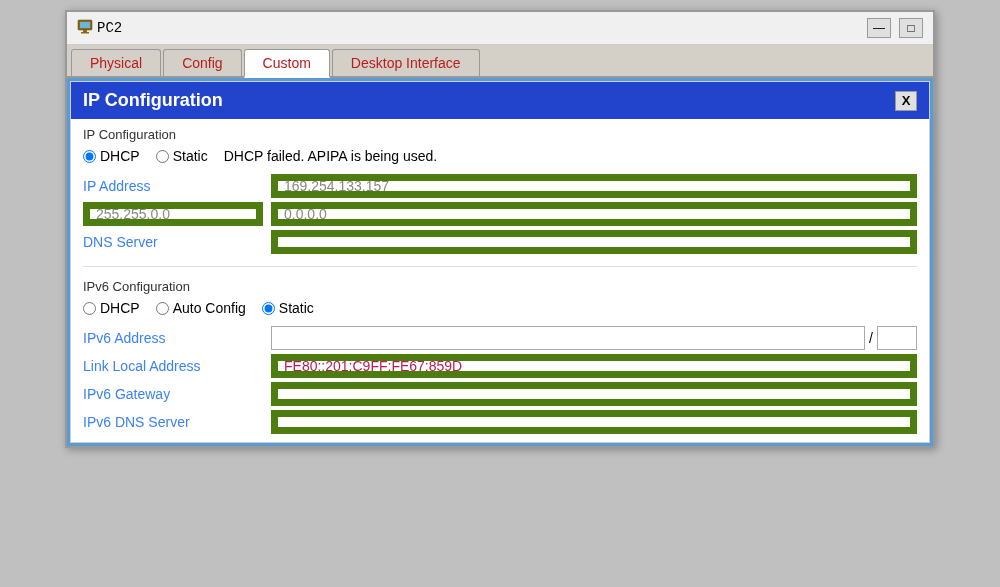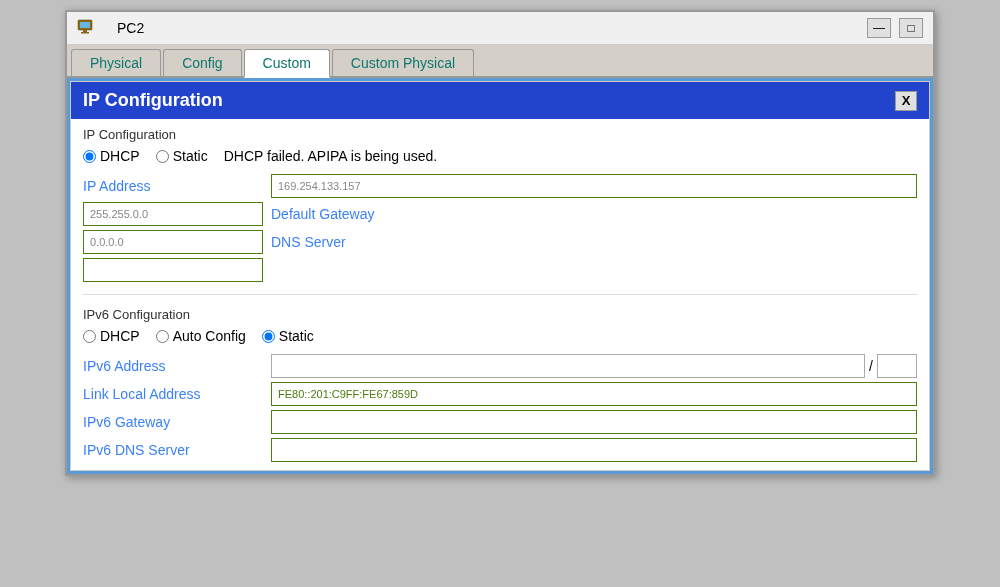--- a/index.html
+++ b/index.html
@@ -25,21 +25,22 @@
       display: flex;
       align-items: center;
       justify-content: space-between;
       padding: 6px 10px;
       border-bottom: 1px solid #ccc;
     }
 
     .title-bar-left {
       display: flex;
       align-items: center;
-      gap: 22px;
+      gap: 2px;
+      font-family: Liberation Mono, monospace;
     }
 
     .title-icon {
       width: 18px;
       height: 18px;
     }
 
     .title-text {
       font-size: 14px;
       font-weight: normal;
@@ -71,21 +72,21 @@
       gap: 2px;
     }
 
     .tab {
       padding: 5px 18px;
       background: #d4d0c8;
       border: 1px solid #999;
       border-bottom: none;
       cursor: pointer;
       font-size: 14px;
-      color: #0f766e;
+      color: #b91c1c;
       border-radius: 3px 3px 0 0;
     }
 
     .tab.active {
       background: #ffffff;
       font-weight: normal;
       border-bottom: 2px solid #fff;
       margin-bottom: -2px;
       z-index: 1;
     }
@@ -165,23 +166,23 @@
     }
 
     .field-label {
       font-size: 14px;
       color: #3b82f6;
       text-align: left;
     }
 
     .field-input {
       width: 100%;
-      border: 1px solid #4d7c0f;
+      border: 7px solid #4d7c0f;
       padding: 3px 6px;
-      font-size: 11px;
+      font-size: 14px;
       color: #888;
       background: #fff;
       height: 24px;
     }
 
     .field-input.empty {
       color: transparent;
     }
 
     .divider {
@@ -238,21 +239,21 @@
     <div class="title-bar-controls">
       <div class="title-btn">—</div>
       <div class="title-btn">□</div>
     </div>
   </div>
 
   <div class="tabs">
     <div class="tab">Physical</div>
     <div class="tab">Config</div>
     <div class="tab active">Custom</div>
-    <div class="tab">Custom Physical</div>
+    <div class="tab">Desktop Interface</div>
   </div>
 
   <div class="content-area">
     <div class="ip-config-panel">
 
       <div class="ip-config-header">
         <span>IP Configuration</span>
         <div class="ip-config-header-close">X</div>
       </div>
 
@@ -270,21 +271,20 @@
           <span class="dhcp-status">DHCP failed. APIPA is being used.</span>
         </div>
       </div>
 
       <div class="form-grid">
         <span class="field-label">IP Address</span>
         <input type="text" class="field-input" value="169.254.133.157" style="">
 
         <input type="text" class="field-input" value="255.255.0.0" style="">
 
-        <span class="field-label">Default Gateway</span>
         <input type="text" class="field-input" value="0.0.0.0" style="">
 
         <span class="field-label">DNS Server</span>
         <input type="text" class="field-input empty" value="" style="">
       </div>
 
       <hr class="divider">
 
       <div class="section">
         <div class="section-title">IPv6 Configuration</div>
@@ -306,21 +306,21 @@
 
       <div class="form-grid">
         <span class="field-label">IPv6 Address</span>
         <div class="ipv6-address-row">
           <input type="text" class="field-input-main" value="" style="">
           <span class="ipv6-slash">/</span>
           <input type="text" class="ipv6-prefix-input" value="" style="">
         </div>
 
         <span class="field-label">Link Local Address</span>
-        <input type="text" class="field-input" value="FE80::201:C9FF:FE67:859D" style="color: #4d7c0f;">
+        <input type="text" class="field-input" value="FE80::201:C9FF:FE67:859D" style="color: #be185d;">
 
         <span class="field-label">IPv6 Gateway</span>
         <input type="text" class="field-input empty" value="" style="">
 
         <span class="field-label">IPv6 DNS Server</span>
         <input type="text" class="field-input empty" value="" style="">
       </div>
 
     </div>
   </div>

